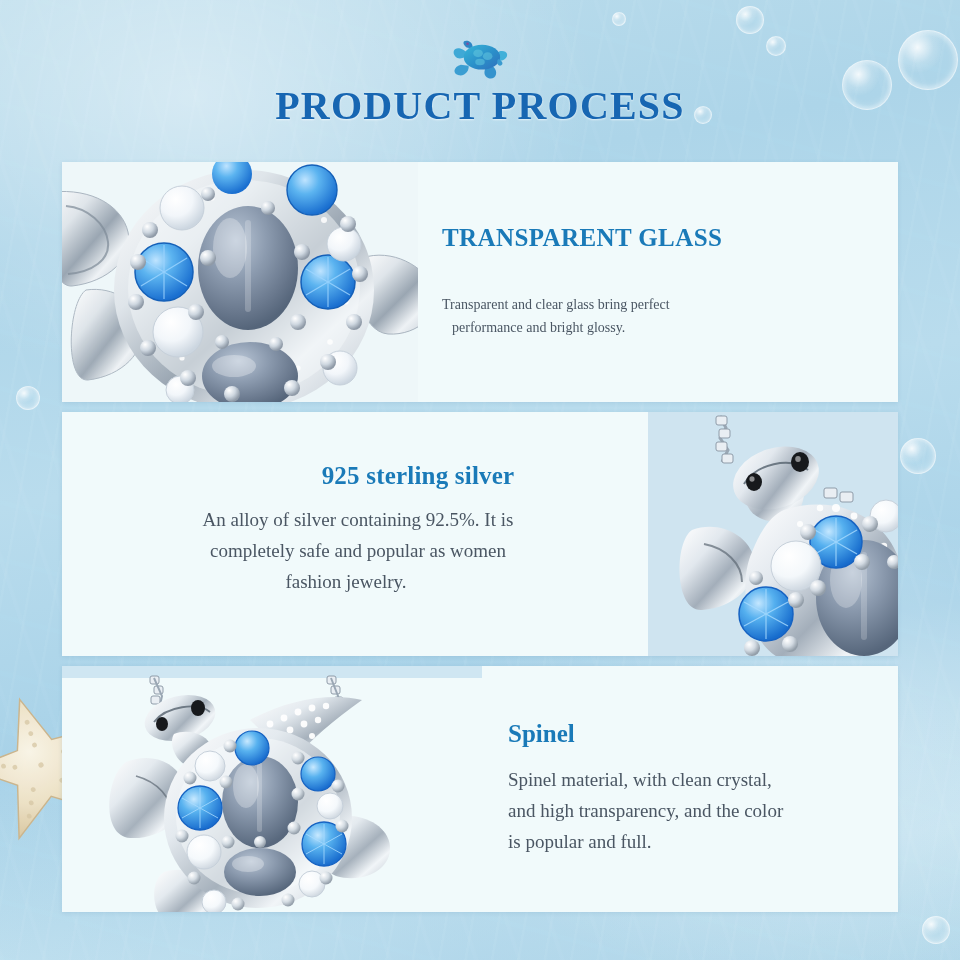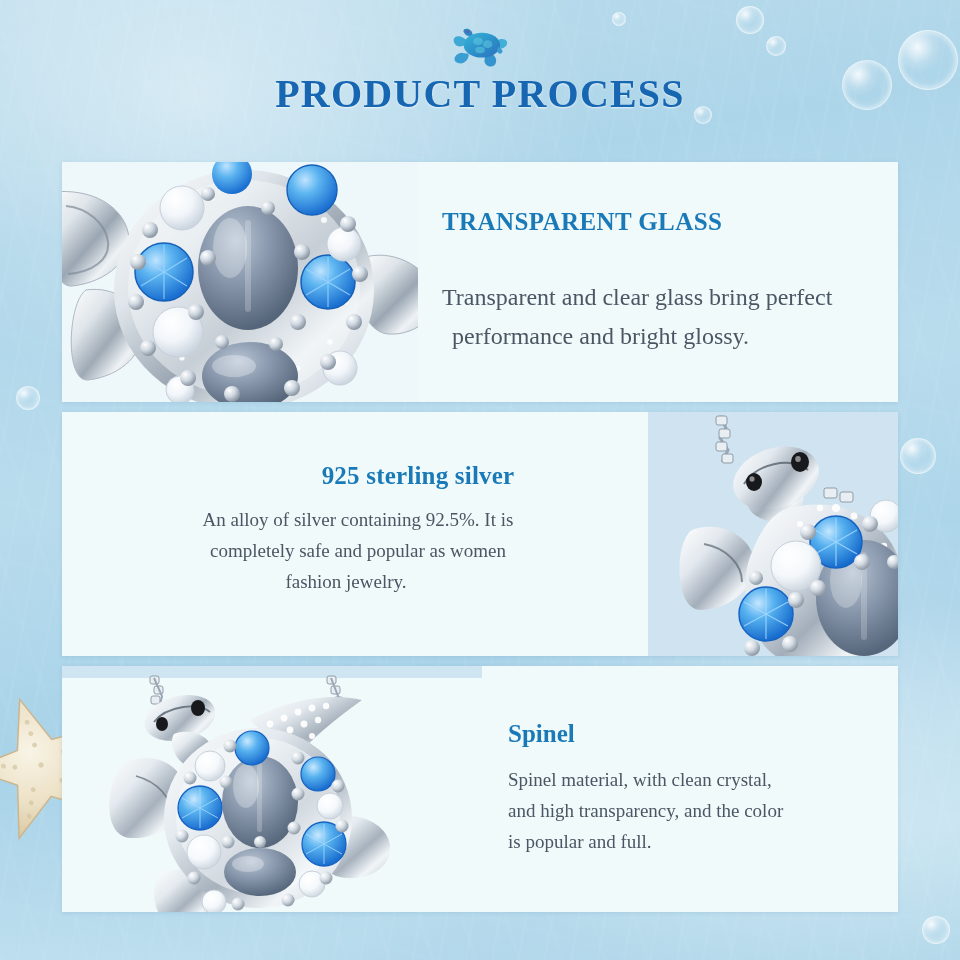--- a/index.html
+++ b/index.html
@@ -44,21 +44,21 @@
       radial-gradient(circle at 32% 28%, rgba(255,255,255,.85) 0%, rgba(255,255,255,.18) 28%, rgba(255,255,255,0) 46%),
       radial-gradient(circle at 50% 50%, rgba(255,255,255,0) 58%, rgba(255,255,255,.42) 82%, rgba(255,255,255,.10) 100%);
     border: 1px solid rgba(255,255,255,.55);
     box-shadow: inset 0 0 10px rgba(255,255,255,.45);
     pointer-events: none;
   }
 
   
   .title-wrap {
     position: absolute;
-    top: 0; left: 0; right: 0;
+    top: 12px; left: 0; right: 0;
     text-align: center;
     padding-top: 26px;
   }
   .turtle-badge {
     display: block;
     margin: 0 auto 2px auto;
     width: 62px;
     height: 44px;
   }
   .page-title {
@@ -121,21 +121,21 @@
     font-family: "Liberation Serif", "DejaVu Serif", serif;
     color: #4a5663;
     margin: 0;
     line-height: 1.62;
   }
 
   
   #panel-1 .panel-media { width: 356px; }
   #panel-1 .panel-text  { padding: 0 30px 0 24px; text-align: left; gap: 27px; }
   #panel-1 .panel-heading { font-size: 25px; letter-spacing: .4px; }
-  #panel-1 .panel-body { font-size: 24px; }
+  #panel-1 .panel-body { font-size: 14px; }
   #panel-1 .panel-body .l2 { padding-left: 10px; display: block; }
 
   
   #panel-2 { flex-direction: row; }
   #panel-2 .panel-text  { padding: 0 24px 8px 30px; text-align: center; order: 1; }
   #panel-2 .panel-media { width: 250px; order: 2; }
   #panel-2 .panel-heading { font-size: 25px; letter-spacing: .2px; padding-left: 120px; }
   #panel-2 .panel-body { font-size: 19px; }
   #panel-2 .panel-body .l3 { display: block; text-align: center; padding-right: 24px; }
 

